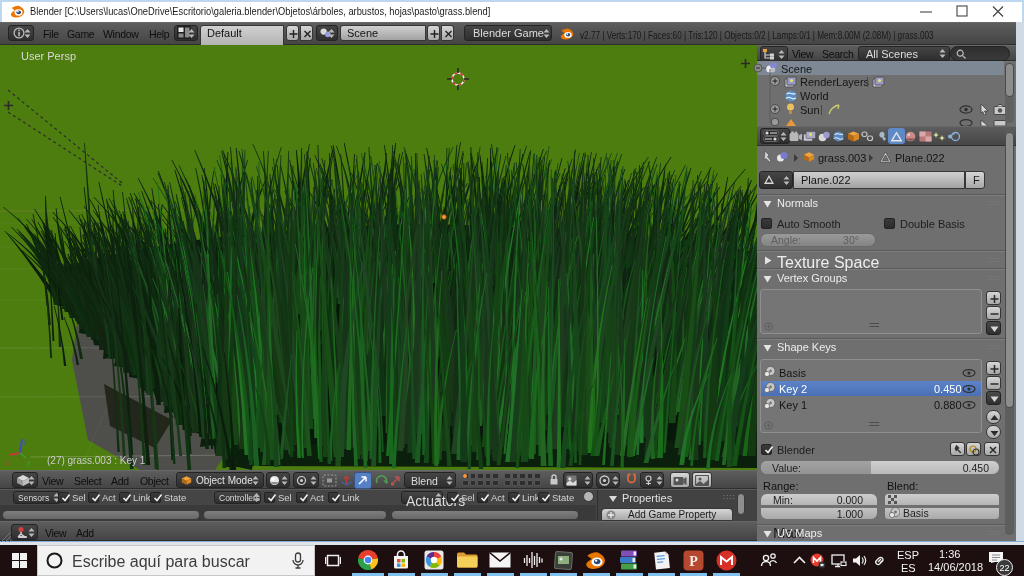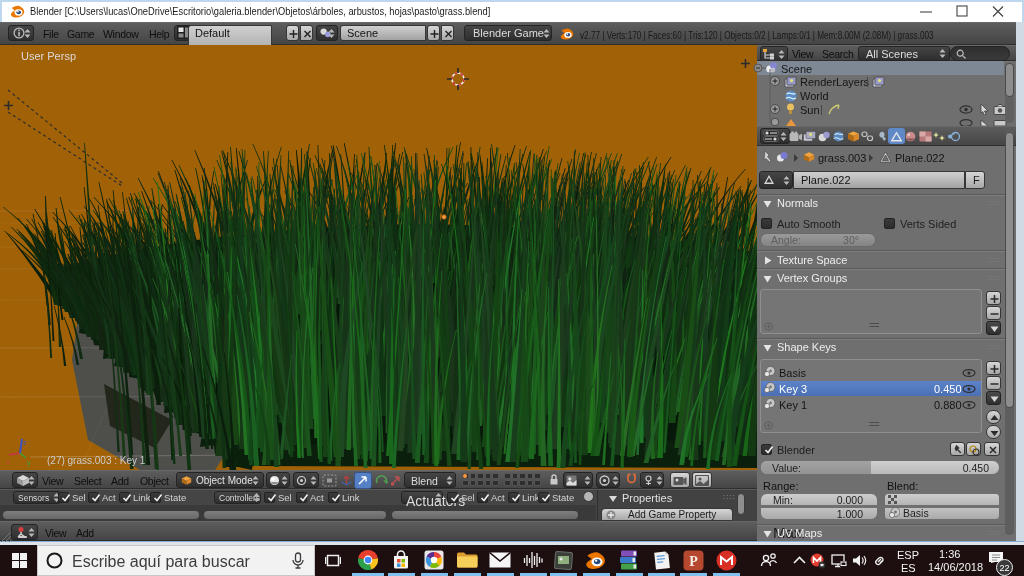--- a/index.html
+++ b/index.html
@@ -46,21 +46,21 @@
 <div class="abs dmenu" style="left:174px;top:25px;width:24px;height:16px"></div>
     <svg class="abs" style="left:177px;top:26px" width="14" height="13">
       <rect width="14" height="13" fill="#1f1f1f" rx="1"></rect>
 <rect x="1.5" y="1.5" width="5" height="4.5" fill="#e8e8e8"></rect>
       <rect x="8" y="1.5" width="4.5" height="10" fill="#8a8a8a"></rect>
       <rect x="1.5" y="7.5" width="5" height="4" fill="#8a8a8a"></rect>
     </svg>
     <svg class="abs" style="left:188px;top:29px" width="7" height="9">
       <path d="M3.5 0 L6.5 3.5 L0.5 3.5 Z M3.5 9 L6.5 5.5 L0.5 5.5 Z" fill="#b8b8b8"></path>
     </svg>
-<div class="abs lfield" style="left:188px;top:25px;width:84px;height:32px;border-radius:3px 0 0 3px">
+<div class="abs lfield" style="left:200px;top:25px;width:84px;height:32px;border-radius:3px 0 0 3px">
       <span style="position:absolute;left:6px;top:1px">Default</span>
     </div>
 <div class="abs lbtn" style="left:286px;top:25px;width:13px;height:16px"><svg width="13" height="16">
         <path d="M6.5 4 V12 M2.5 8 H10.5" stroke="#222" stroke-width="1.4"></path>
       </svg></div>
 <div class="abs lbtn" style="left:300px;top:25px;width:13px;height:16px;border-radius:0 3px 3px 0"><svg width="13" height="16">
         <path d="M3.5 5 L9.5 11 M9.5 5 L3.5 11" stroke="#222" stroke-width="1.4"></path>
       </svg></div>
 <div class="abs dmenu" style="left:316px;top:25px;width:22px;height:16px"></div>
     <svg class="abs" style="left:319px;top:27px" width="13" height="12" viewBox="0 0 14 13">
@@ -86,21 +86,21 @@
       <path d="M3.5 0 L6.5 3.5 L0.5 3.5 Z M3.5 9 L6.5 5.5 L0.5 5.5 Z" fill="#b8b8b8"></path>
     </svg>
 <svg class="abs" style="left:560px;top:27px" width="14" height="14" viewBox="0 0 20 20">
 <path d="M11.5 2.2 C8 2 4.6 3.4 2.2 5.4 L6.5 8.6 C3.8 10 1.5 12 1.2 13.4 C0.8 15.6 3.4 17.8 7.4 18 C11.8 18.3 16.6 16.2 18.4 12.6 C20.2 9 17.6 4.4 11.5 2.2 Z" fill="#ea7600"></path>
 <ellipse cx="11.4" cy="11.3" rx="5.3" ry="4.2" fill="#fff"></ellipse>
 <ellipse cx="11.6" cy="11" rx="3.1" ry="2.5" fill="#2b4c7c"></ellipse>
 <circle cx="10.6" cy="10.2" r="1.1" fill="#fff"></circle>
 </svg>
 <span class="abs" style="left:580px;top:28.5px;font-size:10.5px;color:#191919;transform:scaleX(0.78);transform-origin:0 0;white-space:nowrap">v2.77 | Verts:170 | Faces:60 | Tris:120 | Objects:0/2 | Lamps:0/1 | Mem:8.00M (2.08M) | grass.003</span>
 
-<div class="abs" style="left:0;top:45px;width:757px;height:425px;background:#a16207;overflow:hidden">
+<div class="abs" style="left:0;top:45px;width:757px;height:425px;background:#4d7c0f;overflow:hidden">
 <svg class="abs" style="left:0;top:-45px" width="757" height="470" viewBox="0 0 757 470">
 <line x1="8" y1="90" x2="122" y2="183" stroke="#2d2d2d" stroke-width="1.2" stroke-dasharray="3,3"></line>
 <line x1="8" y1="112" x2="122" y2="186" stroke="#2d2d2d" stroke-width="1.2" stroke-dasharray="3,3"></line>
 <polygon points="78,318 225,455 215,470 140,470 88,440 72,360" fill="#4e4f4b"></polygon>
 <line x1="0" y1="211" x2="757" y2="208" stroke="rgba(215,150,150,0.18)" stroke-width="1"></line>
 <line x1="0" y1="223" x2="757" y2="221" stroke="rgba(255,255,255,0.05)" stroke-width="1"></line>
 <line x1="0" y1="247" x2="757" y2="245" stroke="rgba(255,255,255,0.06)" stroke-width="1"></line>
 <line x1="0" y1="269" x2="757" y2="267" stroke="rgba(255,255,255,0.07)" stroke-width="1"></line>
 <line x1="0" y1="300" x2="757" y2="298" stroke="rgba(255,255,255,0.06)" stroke-width="1"></line>
 <line x1="0" y1="348" x2="757" y2="346" stroke="rgba(255,255,255,0.1)" stroke-width="1"></line>
@@ -2242,29 +2242,29 @@
     <div class="abs" style="left:757px;top:524px;width:248px;height:1px;background:#5a5a5a"></div>
     <div class="abs" style="left:757px;top:525px;width:248px;height:1px;background:#7e7e7e"></div>
     <svg class="abs" style="left:763px;top:200px" width="9" height="8">
       <path d="M0.5 1 H8.5 L4.5 7.5 Z" fill="#e4e4e4"></path>
     </svg>
     <span class="abs" style="left:777px;top:197px;font-size:11px;color:#ededed">Normals</span>
     <span class="abs" style="left:988px;top:198px;font-size:8px;color:#8d8d8d;letter-spacing:0.8px">::::</span>
     <div class="abs" style="left:761px;top:218px;width:11px;height:11px;background:linear-gradient(#3a3a3a,#2c2c2c);border:1px solid #232323;border-radius:2px"></div>
     <span class="abs" style="left:777px;top:217.5px;font-size:11px;color:#1e1e1e">Auto Smooth</span>
     <div class="abs" style="left:884px;top:218px;width:11px;height:11px;background:linear-gradient(#3a3a3a,#2c2c2c);border:1px solid #232323;border-radius:2px"></div>
-    <span class="abs" style="left:900px;top:217.5px;font-size:11px;color:#1e1e1e">Verts Sided</span>
+    <span class="abs" style="left:900px;top:217.5px;font-size:11px;color:#1e1e1e">Double Basis</span>
     <div class="abs" style="left:760px;top:233px;width:116px;height:14px;background:linear-gradient(#9a9a9a,#848484);border:1px solid #6a6a6a;border-radius:7px">
 <span style="position:absolute;left:10px;top:0px;font-size:10.5px;color:#5e5e5e">Angle:</span>
 <span style="position:absolute;right:16px;top:0px;font-size:10.5px;color:#5e5e5e">30°</span>
     </div>
     <svg class="abs" style="left:764px;top:256px" width="8" height="9">
       <path d="M1 0.5 V8.5 L7.5 4.5 Z" fill="#e4e4e4"></path>
     </svg>
-    <span class="abs" style="left:777px;top:254px;font-size:11px;color:#ededed">Texture Space</span>
+    <span class="abs" style="left:777px;top:254px;font-size:16px;color:#ededed">Texture Space</span>
     <span class="abs" style="left:988px;top:255px;font-size:8px;color:#8d8d8d;letter-spacing:0.8px">::::</span>
     <svg class="abs" style="left:763px;top:275px" width="9" height="8">
       <path d="M0.5 1 H8.5 L4.5 7.5 Z" fill="#e4e4e4"></path>
     </svg>
     <span class="abs" style="left:777px;top:272px;font-size:11px;color:#ededed">Vertex Groups</span>
     <span class="abs" style="left:988px;top:273px;font-size:8px;color:#8d8d8d;letter-spacing:0.8px">::::</span>
     <div class="abs" style="left:760px;top:289px;width:222px;height:45px;background:#757575;border:1px solid #8f8f8f;border-radius:3px"></div>
 <svg class="abs" style="left:764px;top:322px" width="9" height="9">
       <circle cx="4.5" cy="4.5" r="3.8" fill="none" stroke="#5e5e5e"></circle>
       <path d="M4.5 2.5 V6.5 M2.5 4.5 H6.5" stroke="#5e5e5e"></path>
@@ -2294,21 +2294,21 @@
     <svg class="abs" style="left:962px;top:368px" width="14" height="10">
       <ellipse cx="7" cy="5" rx="6" ry="3.4" fill="none" stroke="#2e2e2e" stroke-width="1.2"></ellipse>
       <circle cx="7" cy="5" r="1.6" fill="#2e2e2e"></circle>
     </svg>
     <div class="abs" style="left:761px;top:381px;width:220px;height:15px;background:linear-gradient(#5c83c8,#4a6fb4)"></div>
     <svg class="abs" style="left:763px;top:382px" width="13" height="12">
       <circle cx="7.5" cy="5" r="4.5" fill="#c9c9c9" stroke="#555" stroke-width="0.7"></circle>
       <circle cx="4" cy="8" r="2.6" fill="#e8e8e8" stroke="#555" stroke-width="0.7"></circle>
       <circle cx="7.5" cy="5" r="1.4" fill="#777"></circle>
     </svg>
-    <span class="abs" style="left:779px;top:383px;font-size:11px;color:#fff">Key 3</span>
+    <span class="abs" style="left:779px;top:383px;font-size:11px;color:#fff">Key 2</span>
     <span class="abs" style="left:934px;top:383px;font-size:11px;color:#fff">0.450</span>
     <svg class="abs" style="left:962px;top:384px" width="14" height="10">
       <ellipse cx="7" cy="5" rx="6" ry="3.4" fill="none" stroke="#2e2e2e" stroke-width="1.2"></ellipse>
       <circle cx="7" cy="5" r="1.6" fill="#2e2e2e"></circle>
     </svg>
     <svg class="abs" style="left:763px;top:398px" width="13" height="12">
       <circle cx="7.5" cy="5" r="4.5" fill="#c9c9c9" stroke="#555" stroke-width="0.7"></circle>
       <circle cx="4" cy="8" r="2.6" fill="#e8e8e8" stroke="#555" stroke-width="0.7"></circle>
       <circle cx="7.5" cy="5" r="1.4" fill="#777"></circle>
     </svg>

